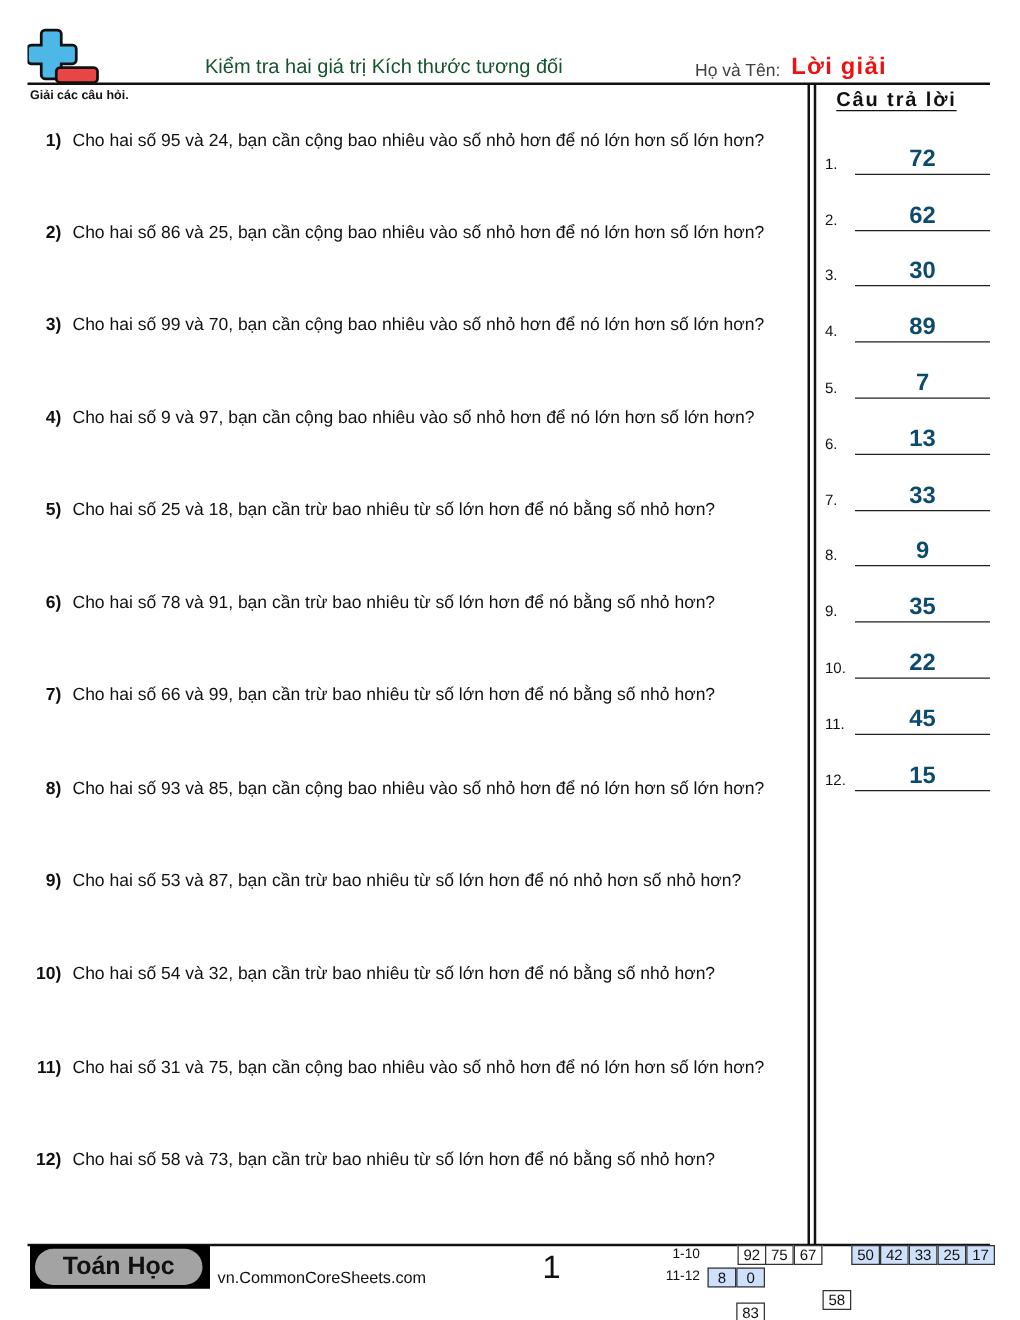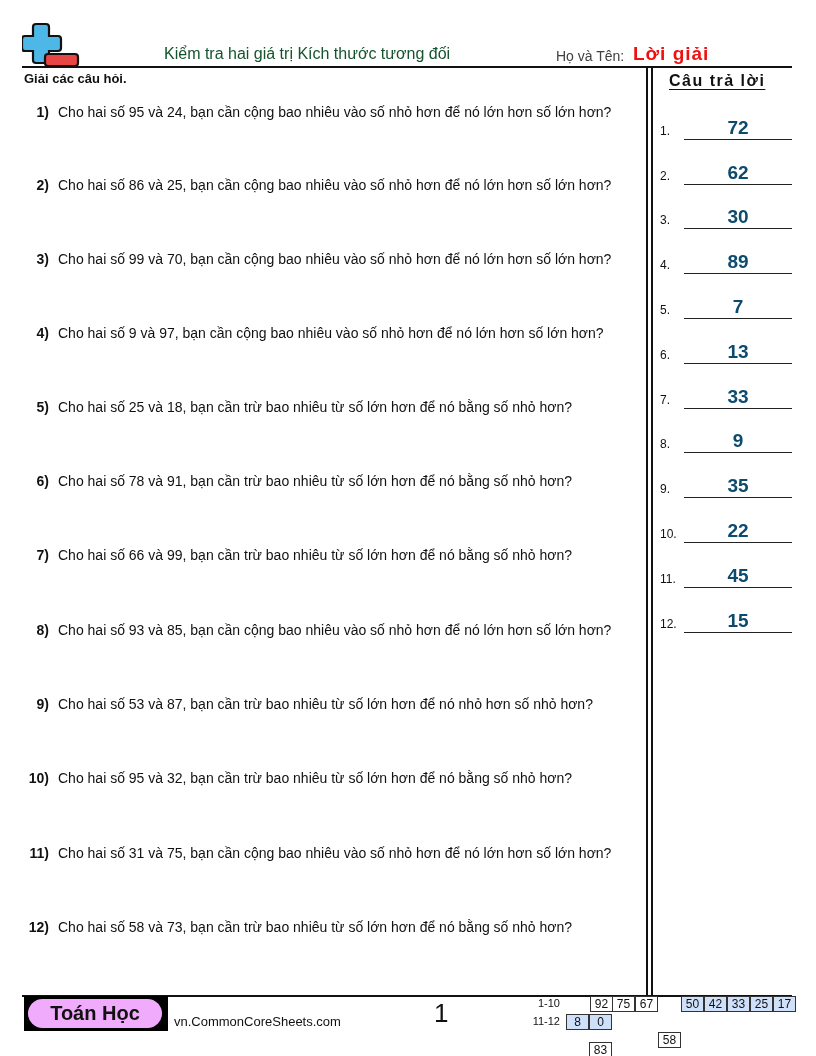--- a/index.html
+++ b/index.html
@@ -11,38 +11,38 @@
   .title { position: absolute; left: 164px; top: 45px; font-size: 16px; color: #14532d; white-space: nowrap; }
   .name-label { position: absolute; left: 556px; top: 48px; font-size: 14px; color: #404040; white-space: nowrap; }
   .name-value { position: absolute; left: 633px; top: 43px; font-size: 19px; font-weight: bold; color: #ee1111; letter-spacing: 1px; white-space: nowrap; }
   .header-rule { position: absolute; left: 22px; top: 66px; width: 770px; height: 2px; background: #111; }
 
   
   .vdiv-a { position: absolute; left: 646px; top: 68px; width: 2px; height: 928px; background: #111; }
   .vdiv-b { position: absolute; left: 651px; top: 68px; width: 2px; height: 928px; background: #111; }
 
   
-  .instructions { position: absolute; left: 24px; top: 71px; font-size: 13px; font-weight: bold; color: #111; }
+  .instructions { position: absolute; left: 24px; top: 71px; font-size: 10px; font-weight: bold; color: #111; }
 
   
   .question { position: absolute; left: 22px; width: 620px; font-size: 14px; line-height: 20px; color: #111; }
   .q-num { position: absolute; left: 0; width: 27px; text-align: right; font-weight: bold; }
   .q-text { display: block; margin-left: 36px; width: 580px; }
 
   
   .answer-heading { position: absolute; left: 669px; top: 72px; font-size: 16px; font-weight: bold; letter-spacing: 1.5px; text-decoration: underline; text-underline-offset: 3px; color: #111; white-space: nowrap; }
   .answer-row { position: absolute; left: 660px; width: 140px; height: 30px; }
   .a-num { position: absolute; left: 0; bottom: 2px; font-size: 12px; color: #111; }
   .a-line { position: absolute; left: 24px; bottom: 0; width: 108px; border-bottom: 1.5px solid #222; height: 30px; }
   .a-val { position: absolute; left: 24px; width: 108px; bottom: 1px; text-align: center; font-size: 19px; font-weight: bold; color: #0c4a6e; }
 
   
   .footer-rule { position: absolute; left: 22px; top: 995px; width: 770px; height: 1.5px; background: #111; }
   .brand-box { position: absolute; left: 24px; top: 996px; width: 144px; height: 35px; background: #000; }
-  .brand-pill { position: absolute; left: 28px; top: 999px; width: 134px; height: 29px; background: #f0abfc; border-radius: 15px; text-align: center; font-size: 20px; font-weight: bold; line-height: 29px; color: #111; }
+  .brand-pill { position: absolute; left: 28px; top: 999px; width: 134px; height: 29px; background: #a3a3a3; border-radius: 15px; text-align: center; font-size: 20px; font-weight: bold; line-height: 29px; color: #111; }
   .site { position: absolute; left: 174px; top: 1014px; font-size: 13px; color: #111; }
   .page-num { position: absolute; left: 434px; top: 998px; font-size: 26px; color: #111; }
 
   .score-label { position: absolute; font-size: 11px; color: #111; text-align: right; width: 40px; }
   .score-cell { position: absolute; height: 16px; width: 23px; border: 1px solid #333; font-size: 12px; line-height: 14px; text-align: center; color: #111; background: #fff; }
   .score-cell.hl { background: #cfe0fa; }
 </style>
 </head>
 <body>
 
@@ -91,21 +91,21 @@
 <div class="question" style="top:620px">
   <span class="q-num">8)</span>
   <span class="q-text">Cho hai số 93 và 85, bạn cần cộng bao nhiêu vào số nhỏ hơn để nó lớn hơn số lớn hơn?</span>
 </div>
 <div class="question" style="top:694px">
   <span class="q-num">9)</span>
   <span class="q-text">Cho hai số 53 và 87, bạn cần trừ bao nhiêu từ số lớn hơn để nó nhỏ hơn số nhỏ hơn?</span>
 </div>
 <div class="question" style="top:768px">
   <span class="q-num">10)</span>
-  <span class="q-text">Cho hai số 95 và 32, bạn cần trừ bao nhiêu từ số lớn hơn để nó bằng số nhỏ hơn?</span>
+  <span class="q-text">Cho hai số 54 và 32, bạn cần trừ bao nhiêu từ số lớn hơn để nó bằng số nhỏ hơn?</span>
 </div>
 <div class="question" style="top:843px">
   <span class="q-num">11)</span>
   <span class="q-text">Cho hai số 31 và 75, bạn cần cộng bao nhiêu vào số nhỏ hơn để nó lớn hơn số lớn hơn?</span>
 </div>
 <div class="question" style="top:917px">
   <span class="q-num">12)</span>
   <span class="q-text">Cho hai số 58 và 73, bạn cần trừ bao nhiêu từ số lớn hơn để nó bằng số nhỏ hơn?</span>
 </div>
 

